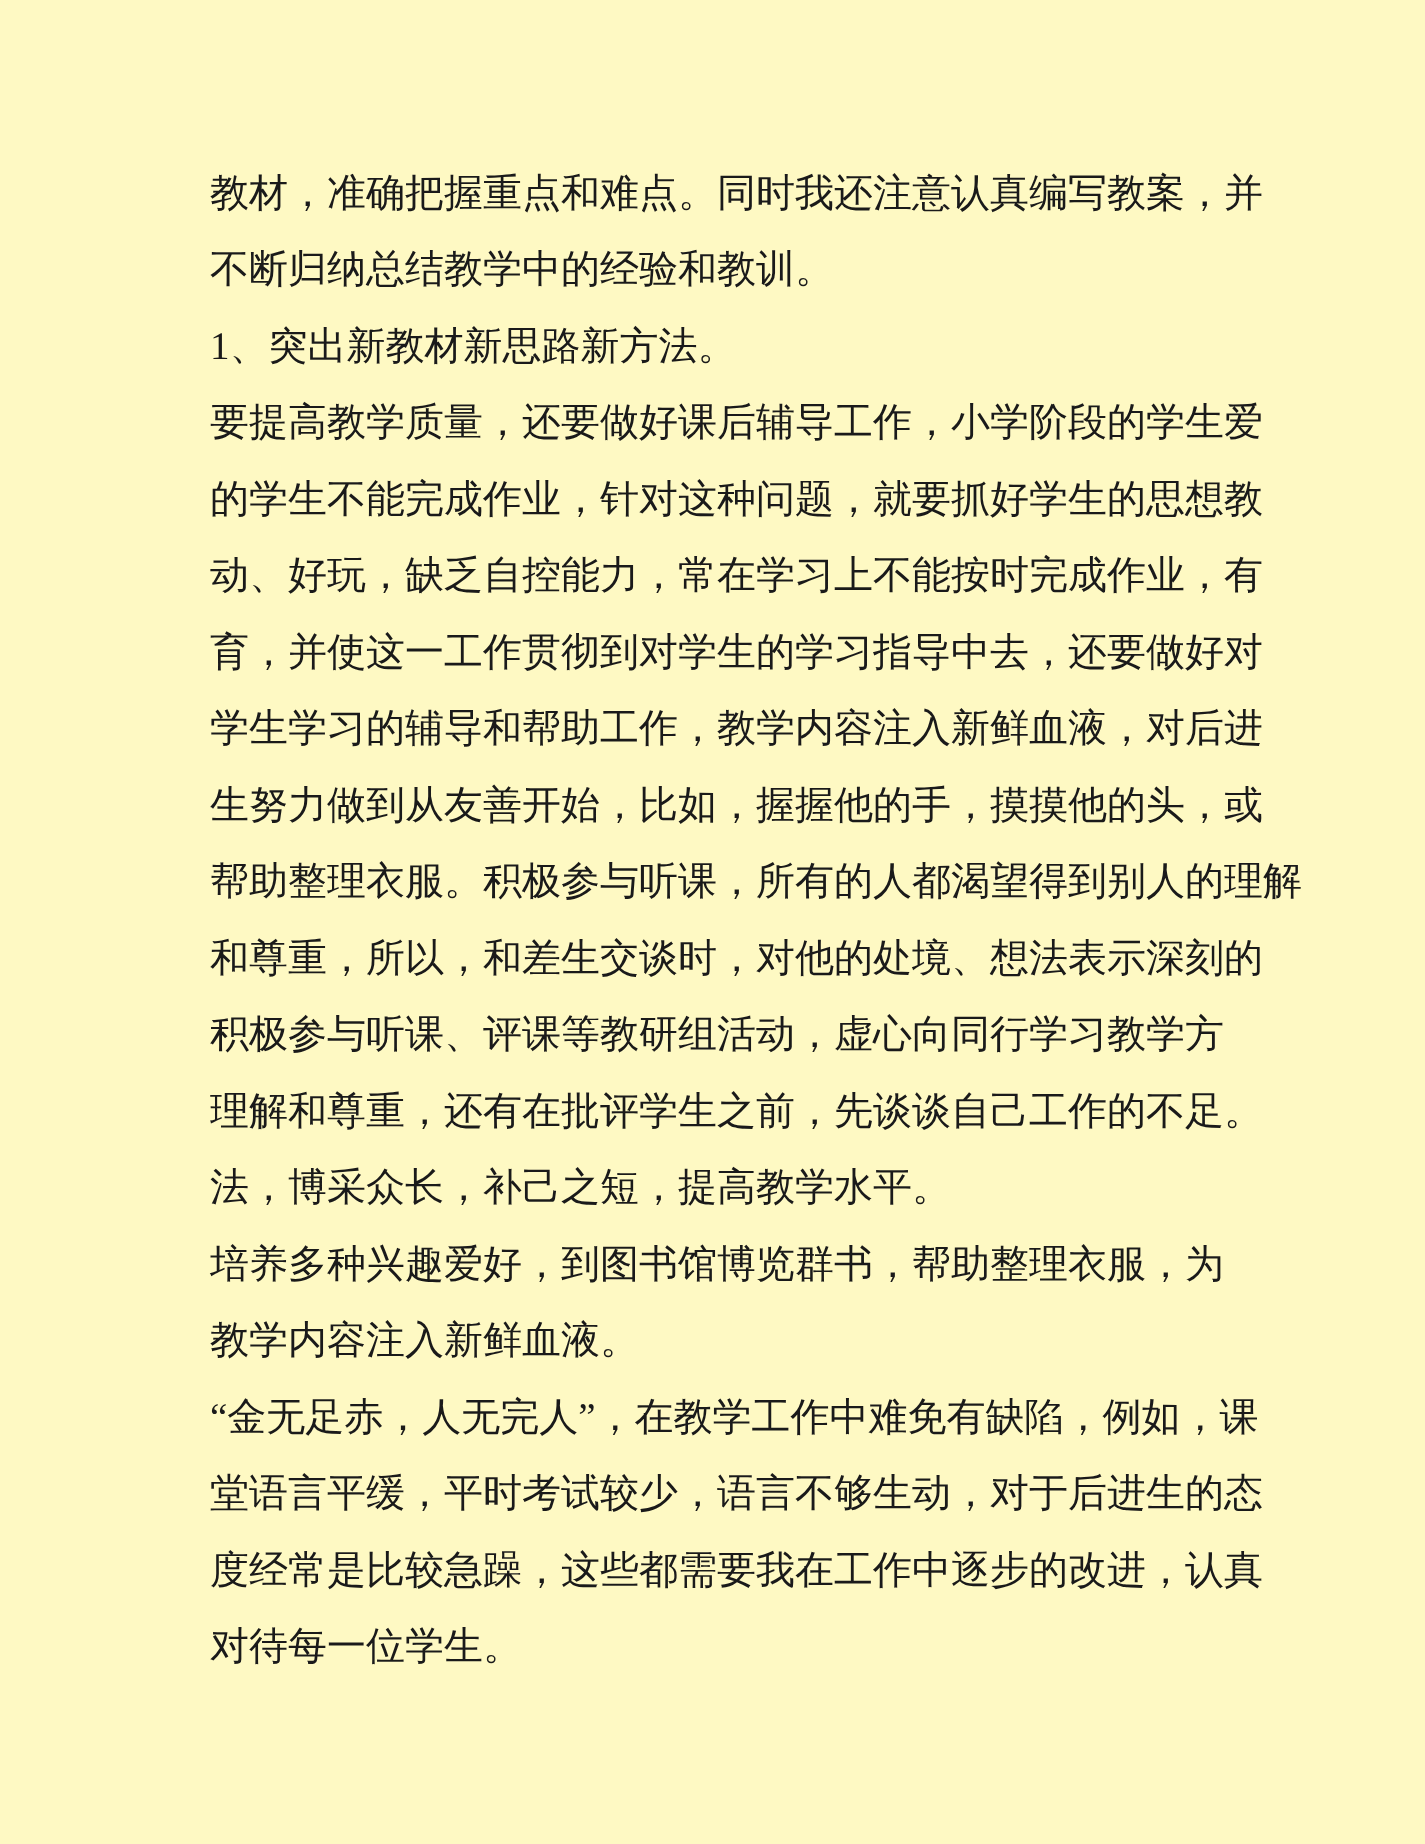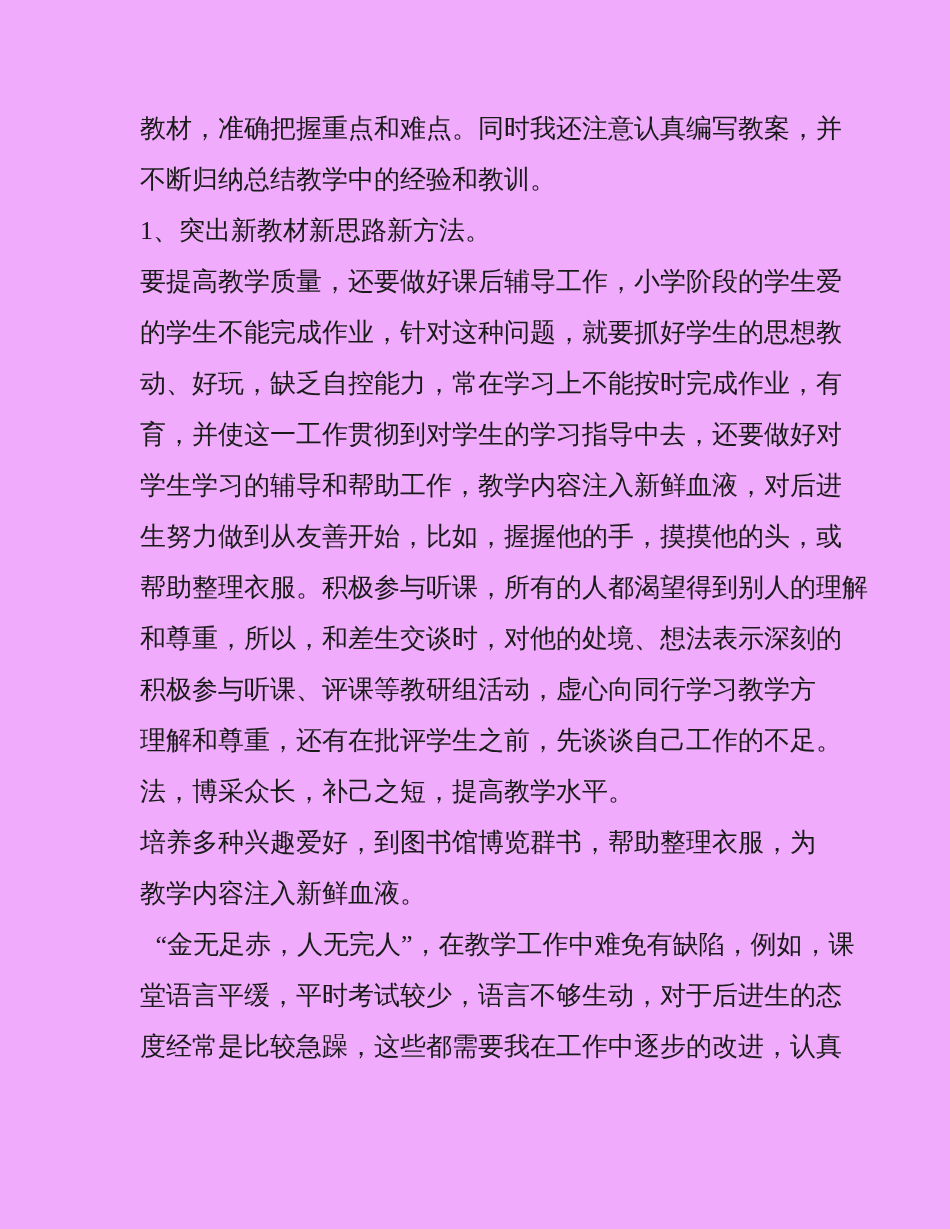--- a/index.html
+++ b/index.html
@@ -29,35 +29,36 @@
     font-size: 26px;
     line-height: 51px;
     color: #1a1a1a;
     white-space: nowrap;
     letter-spacing: 0;
   }
 </style>
 </head>
 <body>
 
-<div class="page" style="background: #f0abfc; text-decoration: underline;">
+<div class="page" style="background: #fef9c3; text-decoration: underline;">
   <div class="text-block">
       <div class="line" style="color: rgb(26, 26, 26);">教材，准确把握重点和难点。同时我还注意认真编写教案，并</div>
       <div class="line" style="color: rgb(26, 26, 26);">不断归纳总结教学中的经验和教训。</div>
       <div class="line" style="color: rgb(26, 26, 26);">1、突出新教材新思路新方法。</div>
       <div class="line" style="color: rgb(26, 26, 26);">要提高教学质量，还要做好课后辅导工作，小学阶段的学生爱</div>
       <div class="line" style="color: rgb(26, 26, 26);">的学生不能完成作业，针对这种问题，就要抓好学生的思想教</div>
       <div class="line" style="color: rgb(26, 26, 26);">动、好玩，缺乏自控能力，常在学习上不能按时完成作业，有</div>
       <div class="line" style="color: rgb(26, 26, 26);">育，并使这一工作贯彻到对学生的学习指导中去，还要做好对</div>
       <div class="line" style="color: rgb(26, 26, 26);">学生学习的辅导和帮助工作，教学内容注入新鲜血液，对后进</div>
       <div class="line" style="color: rgb(26, 26, 26);">生努力做到从友善开始，比如，握握他的手，摸摸他的头，或</div>
       <div class="line" style="color: rgb(26, 26, 26);">帮助整理衣服。积极参与听课，所有的人都渴望得到别人的理解</div>
       <div class="line" style="color: rgb(26, 26, 26);">和尊重，所以，和差生交谈时，对他的处境、想法表示深刻的</div>
       <div class="line" style="color: rgb(26, 26, 26);">积极参与听课、评课等教研组活动，虚心向同行学习教学方</div>
       <div class="line" style="color: rgb(26, 26, 26);">理解和尊重，还有在批评学生之前，先谈谈自己工作的不足。</div>
       <div class="line" style="color: rgb(26, 26, 26);">法，博采众长，补己之短，提高教学水平。</div>
       <div class="line" style="color: rgb(26, 26, 26);">培养多种兴趣爱好，到图书馆博览群书，帮助整理衣服，为</div>
       <div class="line" style="color: rgb(26, 26, 26);">教学内容注入新鲜血液。</div>
-      <div class="line" style="color: rgb(26, 26, 26); text-align: center;">“金无足赤，人无完人”，在教学工作中难免有缺陷，例如，课</div>
+      <div class="line" style="color: rgb(26, 26, 26);">“金无足赤，人无完人”，在教学工作中难免有缺陷，例如，课</div>
       <div class="line" style="color: rgb(26, 26, 26);">堂语言平缓，平时考试较少，语言不够生动，对于后进生的态</div>
       <div class="line" style="color: rgb(26, 26, 26);">度经常是比较急躁，这些都需要我在工作中逐步的改进，认真</div>
+      <div class="line" style="color: rgb(26, 26, 26);">对待每一位学生。</div>
     </div>
 </div>
 
 </body></html>

